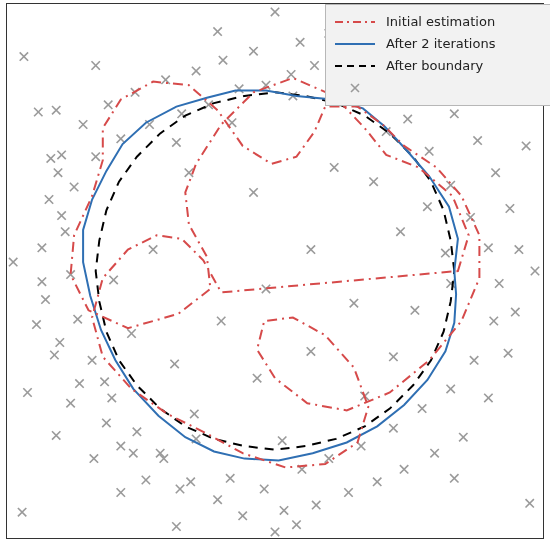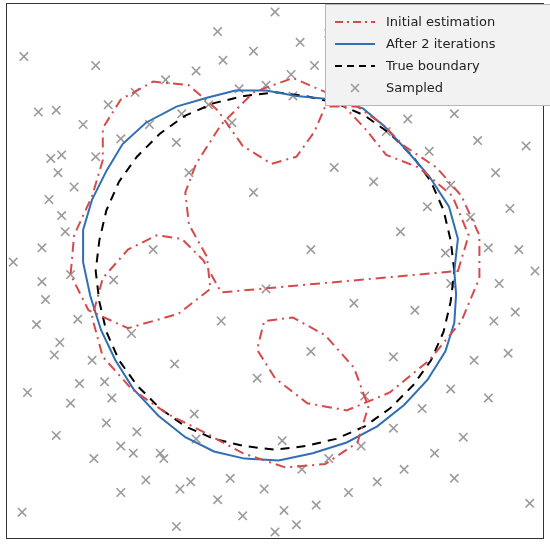--- a/index.html
+++ b/index.html
@@ -645,26 +645,25 @@
         </svg>
     </span>
     <span class="legend-label">After 2 iterations</span>
   </div>
   <div class="legend-row">
     <span class="legend-swatch">
       <svg width="42" height="18">
           <path d="M1 9 H41" stroke="#000" stroke-width="2" stroke-dasharray="7 5" fill="none"></path>
         </svg>
     </span>
-    <span class="legend-label">True boundary</span>
+    <span class="legend-label">After boundary</span>
   </div>
   <div class="legend-row">
     <span class="legend-swatch">
       <svg width="42" height="18">
         <g stroke="#9a9a9a" stroke-width="1.6">
           <path d="M17 5 L25 13"></path>
             <path d="M25 5 L17 13"></path>
         </g>
       </svg>
     </span>
-    <span class="legend-label">Sampled</span>
   </div>
 </div>
 
 </body></html>

